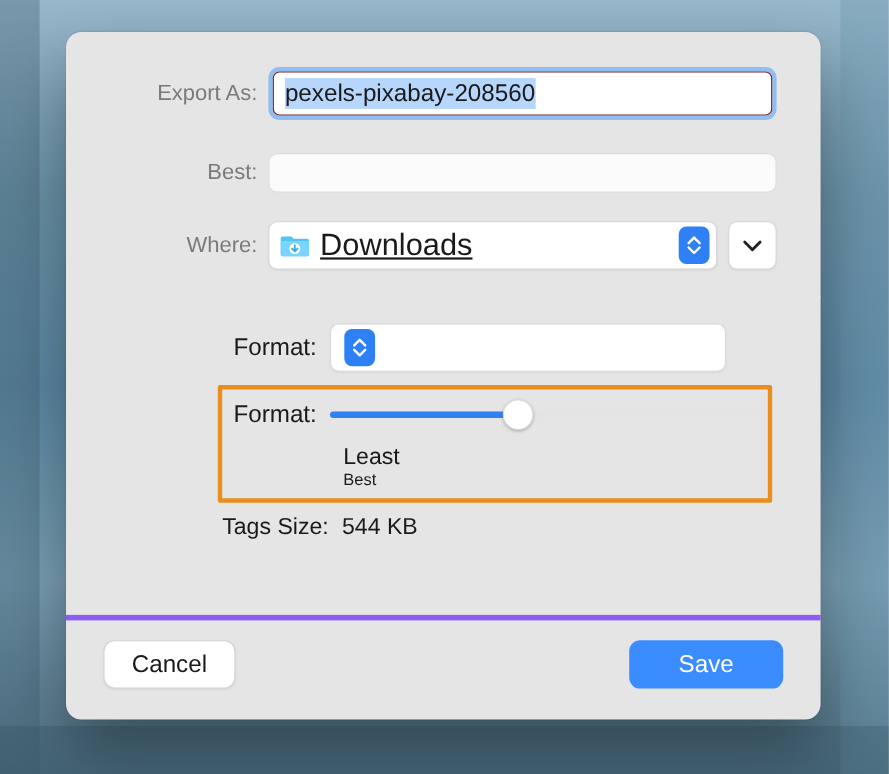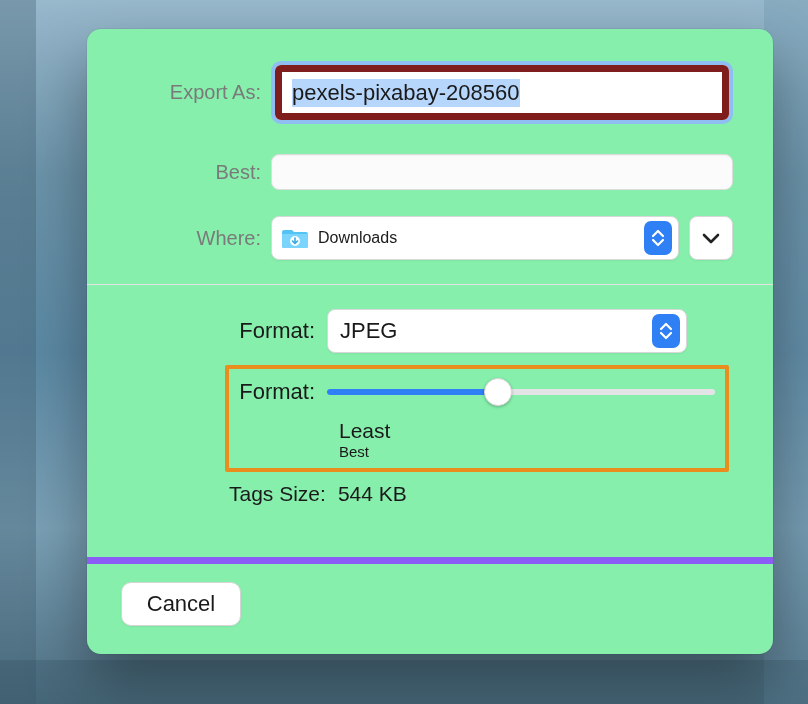--- a/index.html
+++ b/index.html
@@ -17,26 +17,25 @@
     position: absolute;
     background: #8fa6b0;
     opacity: 0.35;
   }
   .dialog {
     position: absolute;
     left: 60px;
     top: 29px;
     width: 686px;
     height: 625px;
-    background: #86efac;
+    background: #e5e5e5;
     border-radius: 14px;
     box-shadow: 0 30px 60px rgba(0,0,0,0.35), 0 0 0 1px rgba(0,0,0,0.05);
     display: flex;
     flex-direction: column;
-    margin-left: 27px;
   }
   .section-top {
     padding: 26px 40px 22px 40px;
   }
   .row {
     display: flex;
     align-items: center;
     margin-bottom: 6px;
   }
   .row.export { margin-top: 6px; margin-bottom: 30px; }
@@ -61,23 +60,23 @@
     border: 4px solid #8fbef2;
     border-radius: 10px;
     padding: 0;
     flex: 1;
     background: #fff;
     display: flex;
   }
   
   .export-input-box {
     flex: 1;
-    border: 7px solid #7f1d1d;
+    border: 1px solid #7f1d1d;
     border-radius: 6px;
-    height: 55px;
+    height: 40px;
     padding: 0 10px;
     display: flex;
     align-items: center;
     background: #fff;
   }
   .selected-text {
     background: #b7d6fb;
     font-size: 22px;
     color: #1a1a1a;
     padding: 1px 0;
@@ -109,22 +108,23 @@
     gap: 10px;
     box-shadow: 0 1px 2px rgba(0,0,0,0.05);
   }
   .folder-icon {
     width: 26px; height: 22px;
     position: relative;
   }
   .folder-icon svg { display: block; }
   .where-text {
     flex: 1;
-    font-size: 16px;
-    color: #1a1a1a;
+    font-size: 28px;
+    color: #1a1a1a;
+    text-decoration: underline;
   }
   .stepper {
     width: 28px;
     height: 34px;
     background: #2f7ff5;
     border-radius: 7px;
     display: flex;
     flex-direction: column;
     align-items: center;
     justify-content: center;
@@ -254,21 +254,21 @@
   }
   .filesize-label { font-size: 21px; color: #1a1a1a; }
   .filesize-val   { font-size: 21px; color: #1a1a1a; }
 
   .footer {
     margin-top: auto;
     padding: 18px 34px 28px 34px;
     display: flex;
     justify-content: space-between;
     gap: 18px;
-    border-top: 7px solid #8b5cf6;
+    border-top: 5px solid #8b5cf6;
   }
   .btn {
     height: 44px;
     min-width: 120px;
     border-radius: 10px;
     font-size: 22px;
     display: flex;
     align-items: center;
     justify-content: center;
     padding: 0 22px;
@@ -349,21 +349,20 @@
 
   </div>
 
   <div class="divider"></div>
 
   <div class="section-mid">
 
     <div class="mid-row">
       <div class="mid-label">Format:</div>
       <div class="format-popup">
-        <span class="format-text">JPEG</span>
         <span class="stepper">
           <svg width="14" height="9" viewBox="0 0 14 9">
               <path d="M2 7 L7 2 L12 7" stroke="#fff" stroke-width="2.2" fill="none" stroke-linecap="round" stroke-linejoin="round"></path>
             </svg>
           <svg width="14" height="9" viewBox="0 0 14 9">
               <path d="M2 2 L7 7 L12 2" stroke="#fff" stroke-width="2.2" fill="none" stroke-linecap="round" stroke-linejoin="round"></path>
             </svg>
         </span>
       </div>
     </div>
@@ -388,15 +387,18 @@
       <span class="filesize-label">Tags Size:</span>
       <span class="filesize-val">544 KB</span>
     </div>
 
   </div>
 
   <div class="footer">
     <div class="btn btn-cancel">
       <span>Cancel</span>
     </div>
+    <div class="btn btn-save">
+      <span>Save</span>
+    </div>
   </div>
 
 </div>
 
 </body></html>

